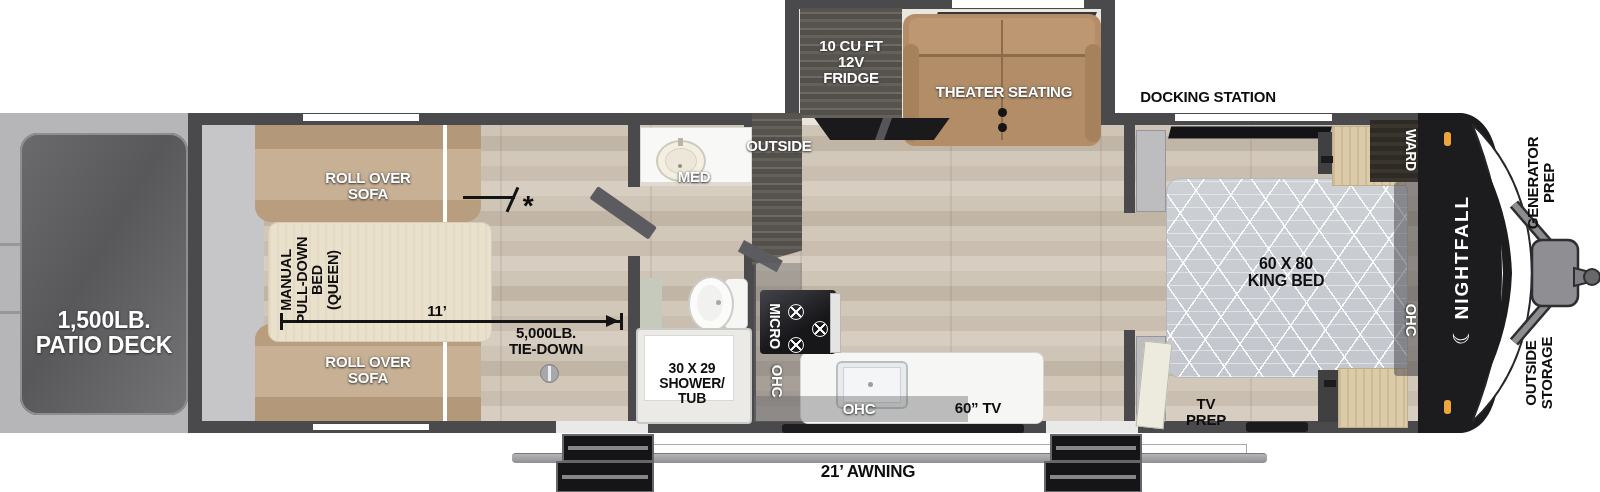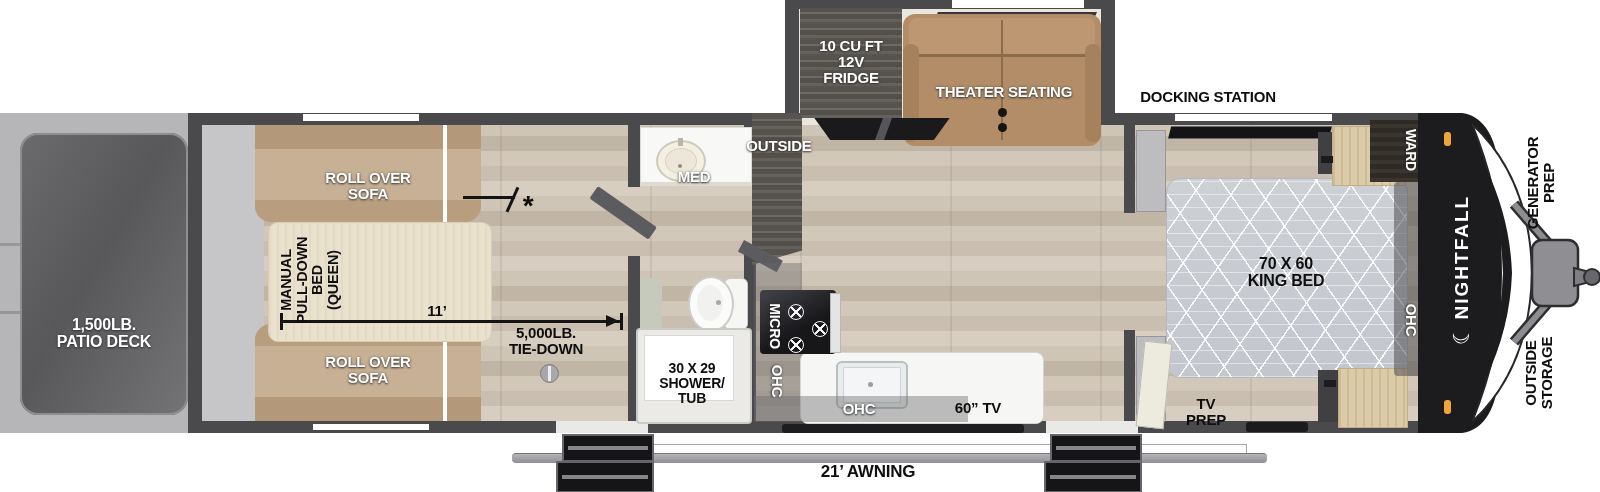--- a/index.html
+++ b/index.html
@@ -44,21 +44,21 @@
   <div class="floor"></div>
 
   <div class="abs" style="left:200px;top:125px;width:64px;height:296px;background:#c6c6c8;"></div>
   <div class="abs" style="left:264px;top:125px;width:68px;height:90px;background:#c6c6c8;clip-path:polygon(0 0,100% 0,0 100%);"></div>
 
   <div class="abs" style="left:0;top:113px;width:190px;height:320px;background:#b6b6b8;"></div>
   <div class="abs" style="left:0;top:243px;width:22px;height:3px;background:#97979a;"></div>
   <div class="abs" style="left:0;top:311px;width:22px;height:3px;background:#97979a;"></div>
   <div class="abs" style="left:20px;top:133px;width:168px;height:282px;border-radius:18px;
        background:linear-gradient(120deg,#6b6b6e 0%,#58585b 45%,#747477 100%);box-shadow:inset 0 0 0 2px #8e8e91;"></div>
-  <div class="lbl white" style="left:104px;top:333px;font-size:16px;">1,500LB.
+  <div class="lbl white" style="left:104px;top:333px;font-size:23px;">1,500LB.
 PATIO DECK</div>
 
   <div class="wall" style="left:188px;top:113px;width:14px;height:320px;"></div>
   <div class="wall" style="left:188px;top:113px;width:612px;height:12px;"></div>
   <div class="wall" style="left:1100px;top:113px;width:326px;height:12px;"></div>
   <div class="wall" style="left:188px;top:421px;width:1238px;height:12px;"></div>
 
   <div class="abs" style="left:303px;top:114px;width:116px;height:7px;background:#fff;z-index:5;"></div>
   <div class="abs" style="left:313px;top:424px;width:116px;height:6px;background:#fff;z-index:5;"></div>
   <div class="abs" style="left:1175px;top:114px;width:157px;height:7px;background:#fff;z-index:5;"></div>
@@ -188,21 +188,21 @@
   <div class="lbl" style="left:1208px;top:97px;">DOCKING STATION</div>
   <div class="abs" style="left:1168px;top:126px;width:162px;height:11px;background:#141416;border:1px solid #6a6a6e;clip-path:polygon(2% 0,100% 0,98% 100%,0 100%);z-index:12;"></div>
 
   <div class="wall" style="left:1124px;top:125px;width:11px;height:88px;"></div>
   <div class="wall" style="left:1124px;top:330px;width:11px;height:91px;"></div>
   <div class="gray-panel" style="left:1136px;top:130px;width:28px;height:80px;"></div>
   <div class="gray-panel" style="left:1136px;top:336px;width:28px;height:82px;"></div>
   <div class="abs" style="left:1140px;top:342px;width:26px;height:84px;background:#edeade;border:1px solid #b9b9ad;transform:rotate(6deg);z-index:15;"></div>
 
   <div class="mattress"></div>
-  <div class="lbl" style="left:1286px;top:272px;font-size:16px;">70 X 60
+  <div class="lbl" style="left:1286px;top:272px;font-size:16px;">60 X 80
 KING BED</div>
 
   <div class="abs" style="left:1318px;top:132px;width:18px;height:42px;background:#403f41;z-index:13;"></div>
   <div class="abs" style="left:1332px;top:126px;width:72px;height:58px;z-index:13;
        background:repeating-linear-gradient(90deg, rgba(130,95,45,.15) 0 2px, transparent 2px 8px),#dbcba9;border:1px solid #c2ae87;"></div>
   <div class="abs" style="left:1321px;top:156px;width:12px;height:7px;background:#1c1c1e;z-index:14;"></div>
 
   <div class="abs" style="left:1318px;top:370px;width:24px;height:52px;background:#403f41;z-index:13;"></div>
   <div class="abs" style="left:1338px;top:368px;width:68px;height:58px;z-index:13;
        background:repeating-linear-gradient(90deg, rgba(130,95,45,.15) 0 2px, transparent 2px 8px),#dbcba9;border:1px solid #c2ae87;"></div>

